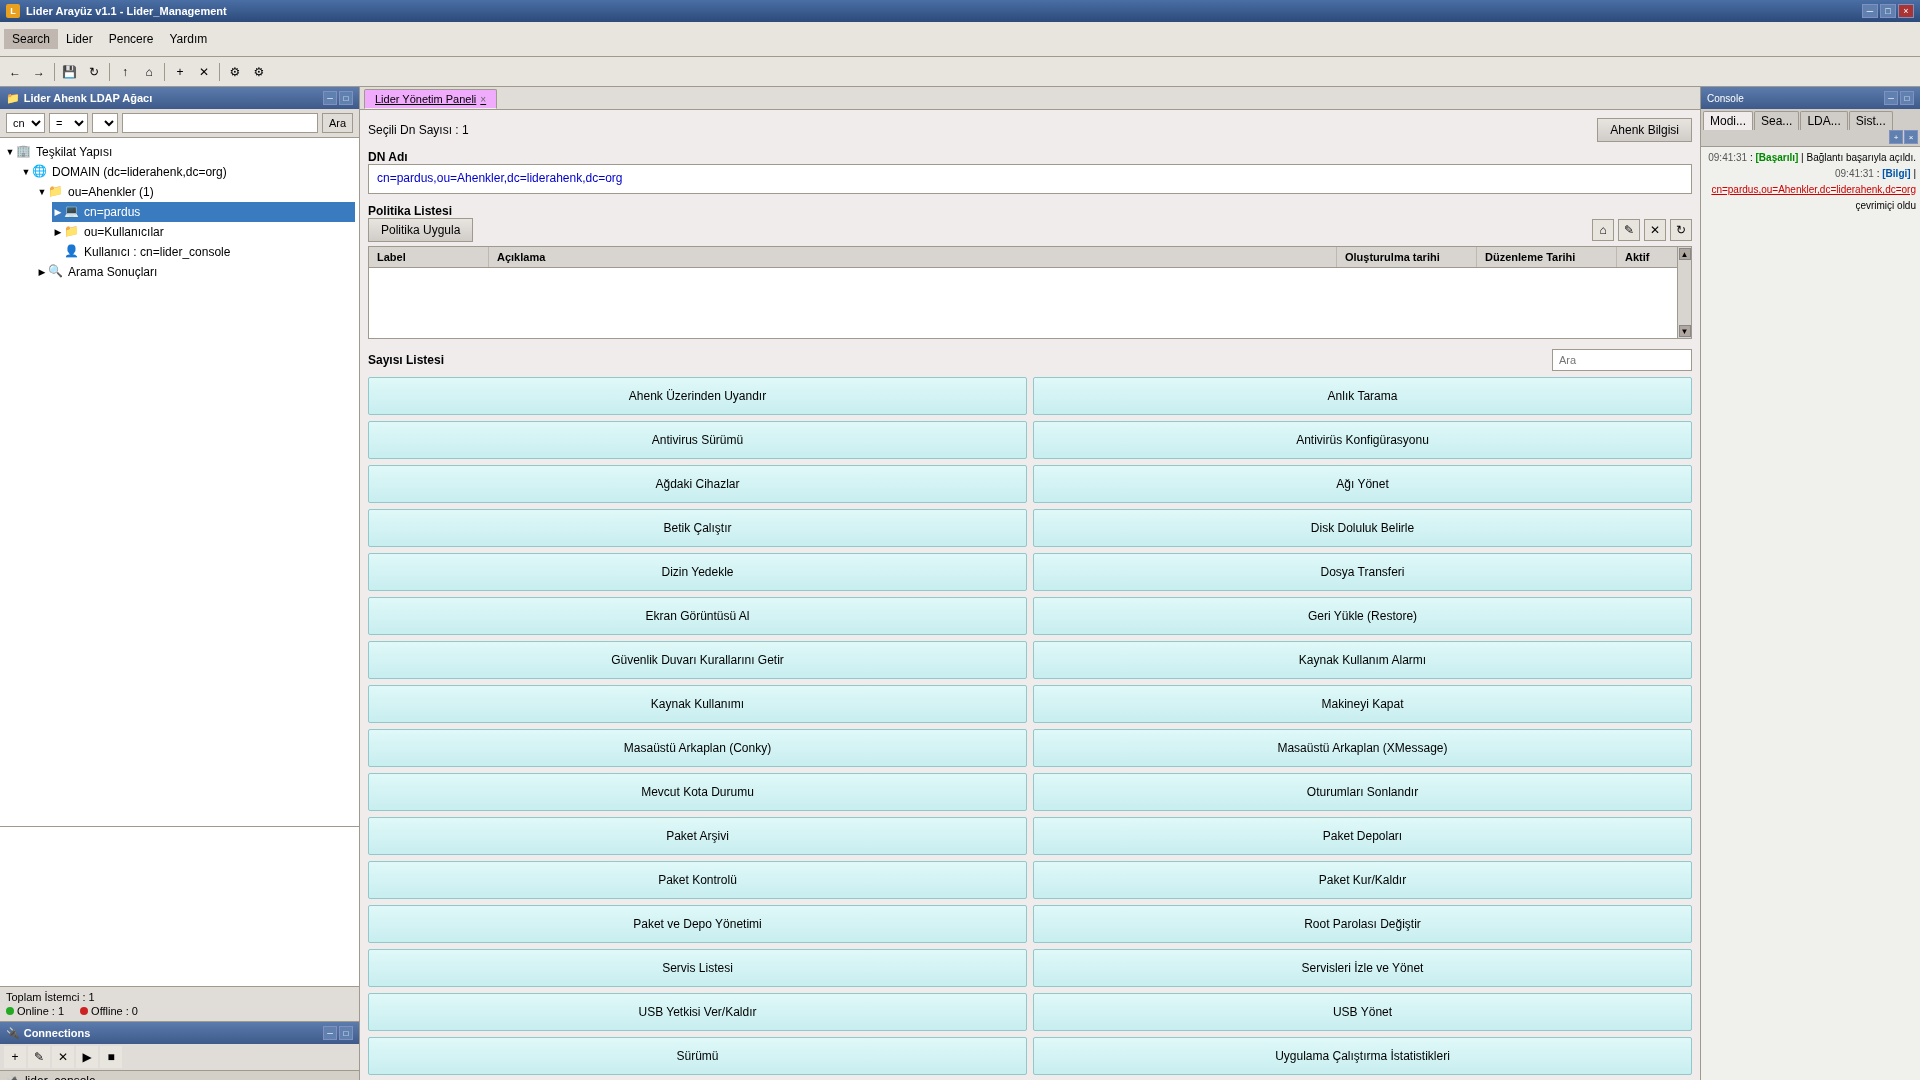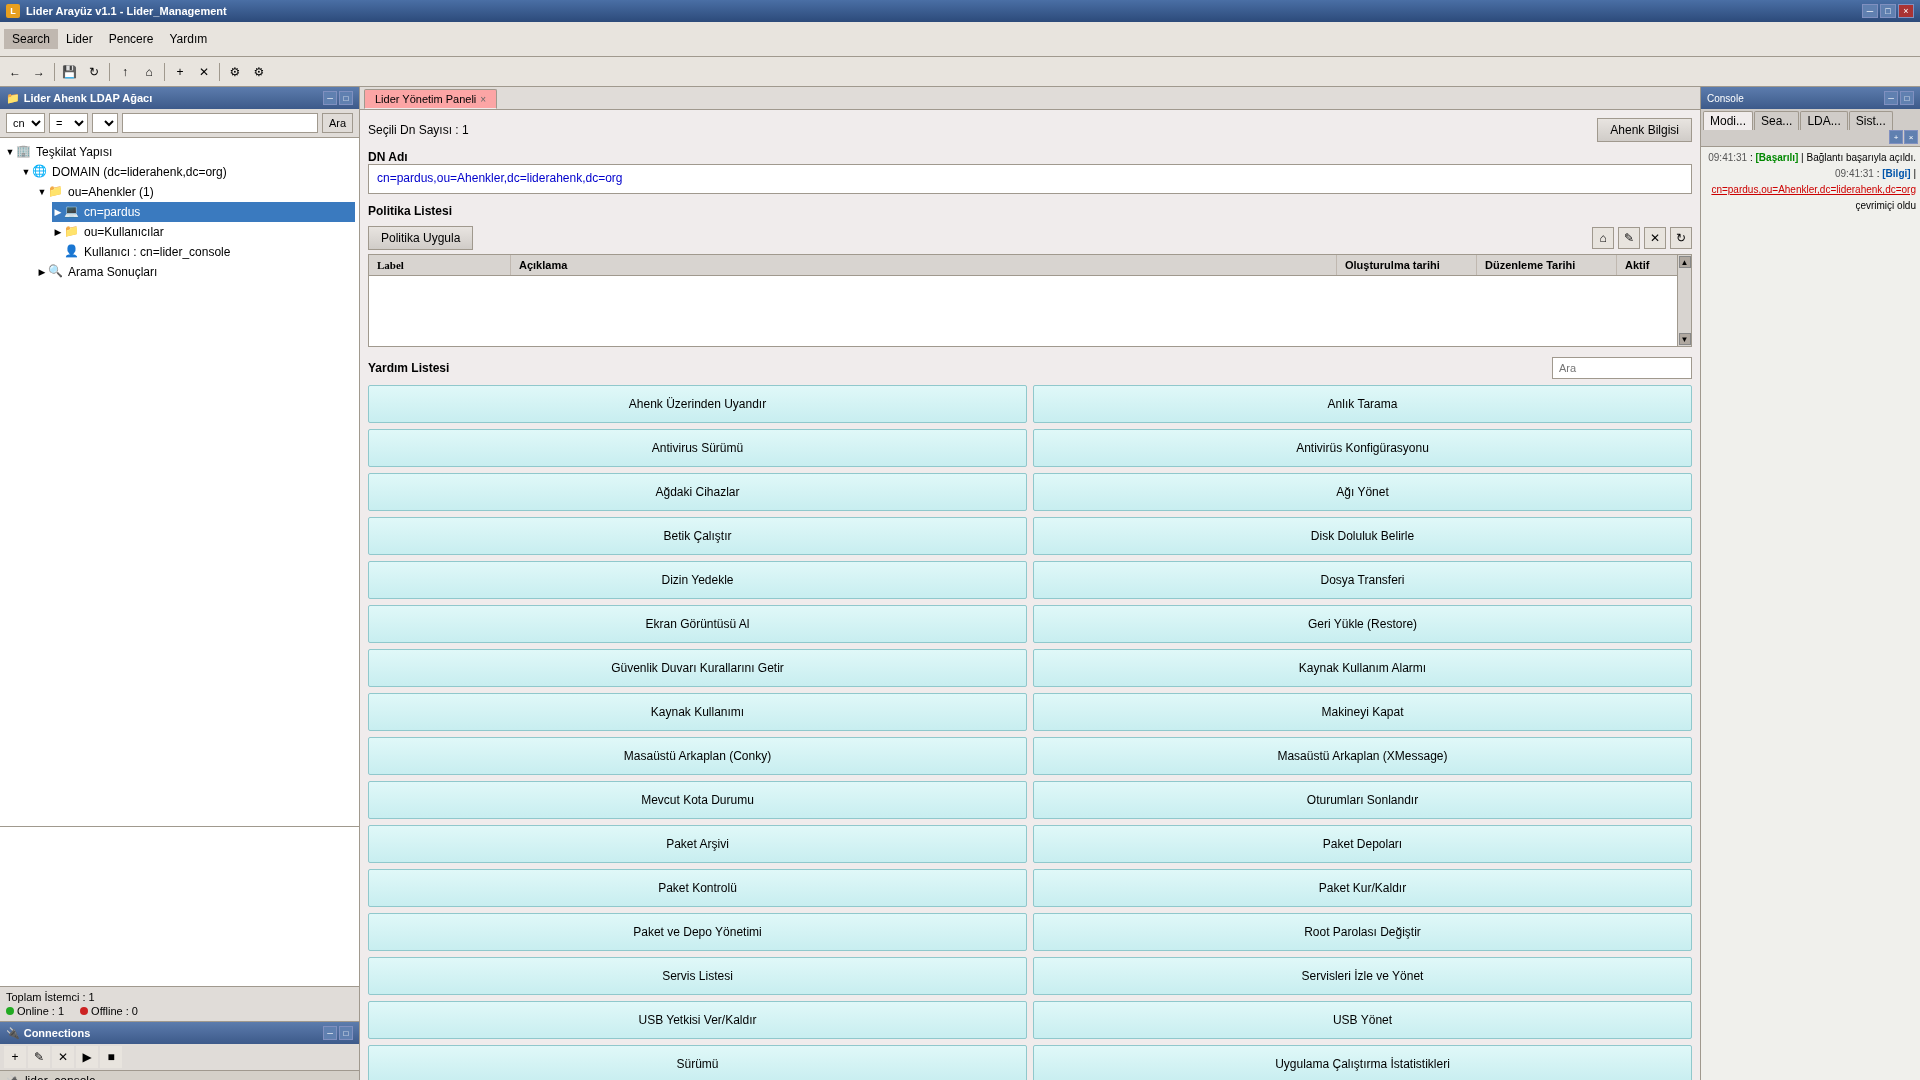--- a/index.html
+++ b/index.html
@@ -57,41 +57,41 @@
     
     .connections-panel { border-top: 1px solid #a0998e; }
     .conn-header { background: linear-gradient(to bottom, #5c7cad, #3d5a8a); height: 22px; display: flex; align-items: center; padding: 0 6px; justify-content: space-between; }
     .conn-toolbar { background: #e0dcd8; padding: 2px 4px; display: flex; align-items: center; gap: 2px; border-bottom: 1px solid #a0998e; }
     .conn-item { display: flex; align-items: center; gap: 4px; padding: 3px 6px; cursor: pointer; font-size: 12px; }
 
     
     .center-panel { flex: 1; display: flex; flex-direction: column; overflow: hidden; }
     .tab-bar { background: #e0dcd8; display: flex; align-items: flex-end; padding: 2px 4px 0; border-bottom: 1px solid #a0998e; }
     .tab { background: #d0ccc8; border: 1px solid #a0998e; border-bottom: none; padding: 3px 10px; font-size: 11px; cursor: pointer; display: flex; align-items: center; gap: 4px; margin-right: 2px; border-radius: 2px 2px 0 0; }
-    .tab.active { background: #fca5a5; border-bottom: 1px solid #f0ecec; z-index: 1; }
+    .tab.active { background: #f0abfc; border-bottom: 1px solid #f0ecec; z-index: 1; text-decoration: underline; }
     .tab-close { font-size: 10px; color: #666; cursor: pointer; }
 
     .content-area { flex: 1; background: #f0ecec; overflow-y: auto; padding: 8px; }
 
     
     .section { margin-bottom: 10px; }
     .section-title { font-size: 12px; font-weight: bold; }
     .dn-box { border: 1px solid #a0998e; background: white; padding: 6px 8px; font-size: 12px; color: #0000cc; min-height: 30px; }
     .top-info { display: flex; justify-content: space-between; align-items: center; margin-bottom: 8px; }
     .count-label { font-size: 12px; }
 
     .ahenk-btn { background: linear-gradient(to bottom, #e8e4e0, #d0ccc8); border: 1px solid #a0998e; padding: 4px 12px; font-size: 12px; cursor: pointer; }
 
     
-    .politika-header { display: flex; align-items: flex-end; justify-content: space-between; margin-bottom: 8px; }
+    .politika-header { display: flex; align-items: flex-end; justify-content: space-between; margin-bottom: 0; }
     .politika-toolbar { display: flex; gap: 4px; }
     .politika-toolbar-btn { width: 22px; height: 22px; background: #e8e4de; border: 1px solid #a0998e; display: flex; align-items: center; justify-content: center; cursor: pointer; font-size: 12px; }
     .table-header { display: flex; background: #d8d4d0; border-bottom: 1px solid #a0998e; }
     .table-col { padding: 4px 8px; font-size: 11px; font-weight: bold; border-right: 1px solid #c0b8b0; flex-shrink: 0; }
-    .table-col-label { width: 142px; font-family: Liberation Serif, serif; }
+    .table-col-label { width: 120px; }
     .table-col-aciklama { flex: 1; }
     .table-col-olusturulma { width: 140px; }
     .table-col-duzenleme { width: 140px; }
     .table-col-aktif { width: 60px; border-right: none; }
     .table-body { min-height: 60px; }
 
     
     .gorev-section { margin-top: 8px; }
     .gorev-header { display: flex; align-items: center; justify-content: space-between; margin-bottom: 6px; }
     .search-small { height: 22px; border: 1px solid #a0998e; padding: 0 6px; font-size: 11px; width: 140px; background: white; }
@@ -322,21 +322,21 @@
           <div style="width:14px; background:#d8d4d0; border-left:1px solid #a0998e; display:flex; flex-direction:column; align-items:center; padding:1px 0; gap:0;">
             <div style="width:12px; height:12px; background:#b0a8a0; border:1px solid #888; font-size:8px; display:flex; align-items:center; justify-content:center; cursor:pointer;">▲</div>
             <div style="flex:1;"></div>
             <div style="width:12px; height:12px; background:#b0a8a0; border:1px solid #888; font-size:8px; display:flex; align-items:center; justify-content:center; cursor:pointer;">▼</div>
           </div>
         </div>
       </div>
 
       <div class="gorev-section">
         <div class="gorev-header">
-          <span class="section-title">Yardım Listesi</span>
+          <span class="section-title">Sayısı Listesi</span>
           <input class="search-small" type="text" placeholder="Ara" style="">
         </div>
         <div class="tasks-grid" id="tasks-grid">
         <button class="task-btn">Ahenk Üzerinden Uyandır</button>
             <button class="task-btn">Anlık Tarama</button>
             <button class="task-btn">Antivirus Sürümü</button>
             <button class="task-btn">Antivirüs Konfigürasyonu</button>
             <button class="task-btn">Ağdaki Cihazlar</button>
             <button class="task-btn">Ağı Yönet</button>
             <button class="task-btn">Betik Çalıştır</button>

